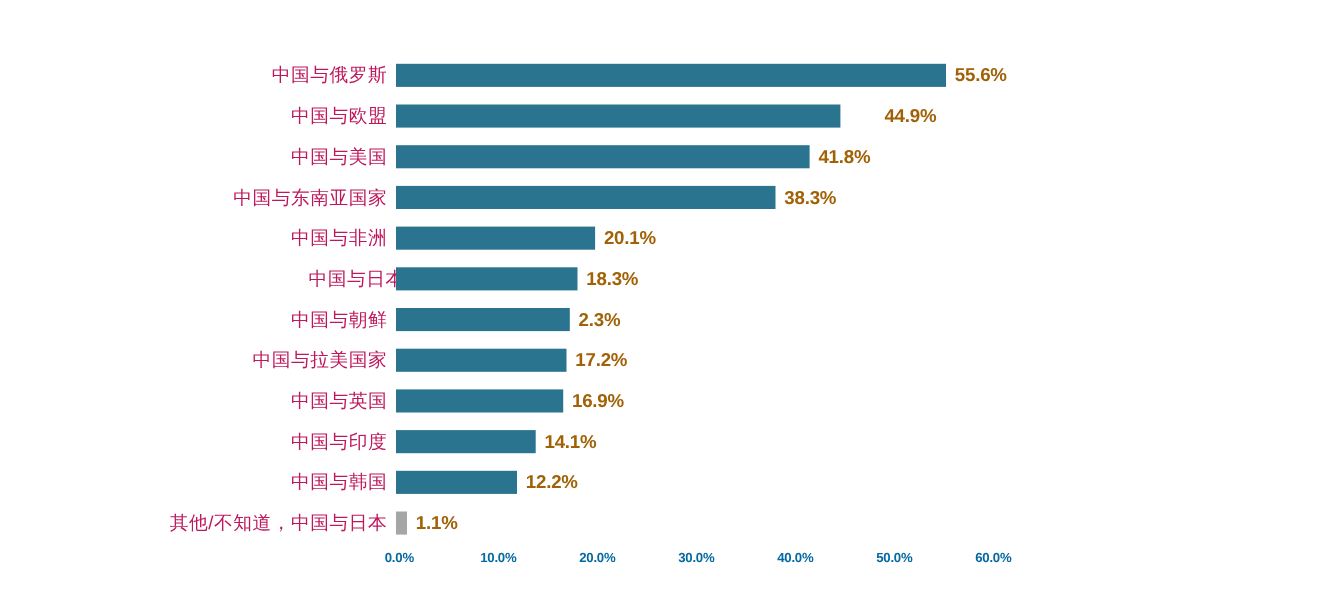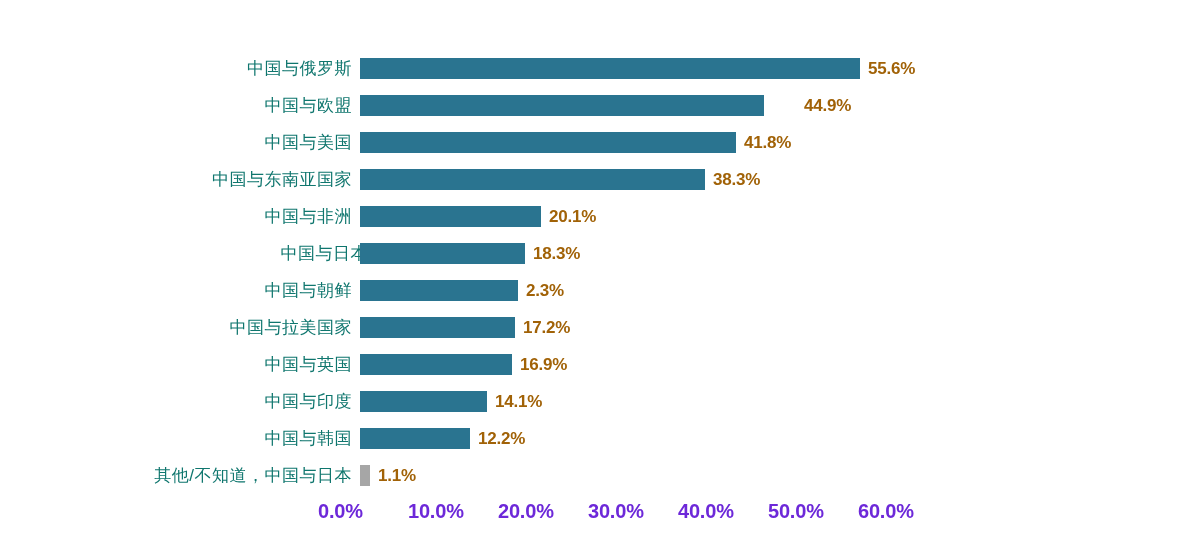--- a/index.html
+++ b/index.html
@@ -39,21 +39,21 @@
   }
 
   .cat-label {
     position: absolute;
     right: 848px;          
     top: 0;
     height: 37px;
     line-height: 37px;
     white-space: nowrap;
     font-size: 17px;
-    color: #0f766e;
+    color: #be185d;
     letter-spacing: 0.5px;
     text-align: right;
   }
 
   .bar-wrap {
     position: absolute;
     left: 360px;
     top: 8px;
     height: 21px;
   }
@@ -85,23 +85,24 @@
     left: 0;
     top: 500px;
     width: 1200px;
     height: 30px;
   }
   .xtick {
     position: absolute;
     top: 0;
     width: 90px;
     margin-left: -45px;
-    font-size: 20px;
+    text-align: center;
+    font-size: 12px;
     font-weight: bold;
-    color: #6d28d9;
+    color: #0369a1;
     letter-spacing: -0.2px;
   }
 </style>
 </head>
 <body>
 
 <div id="chart-root">
   <div class="plot" id="plot">
       <div class="row" style="top: 50px;">
         <div class="cat-label">中国与俄罗斯</div>

